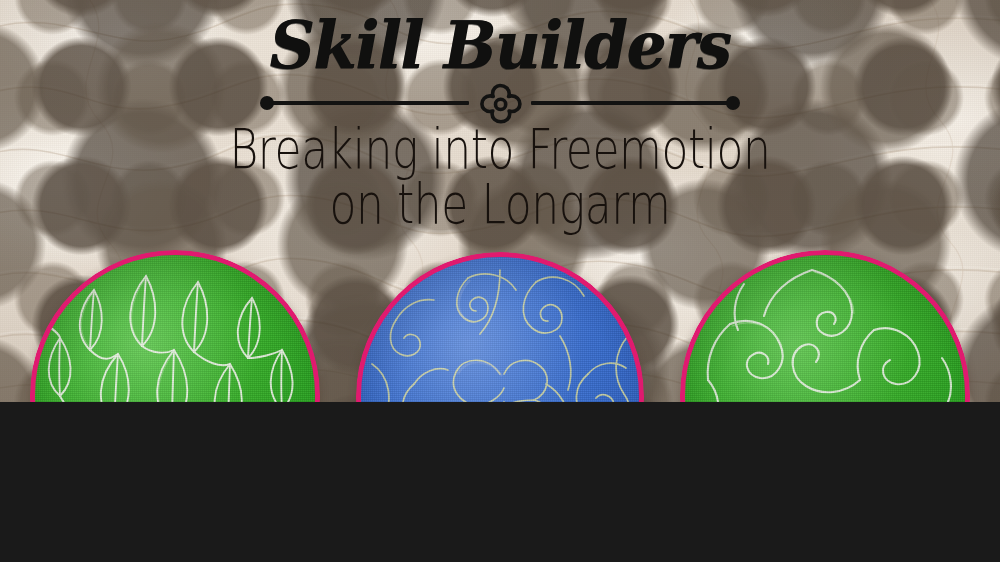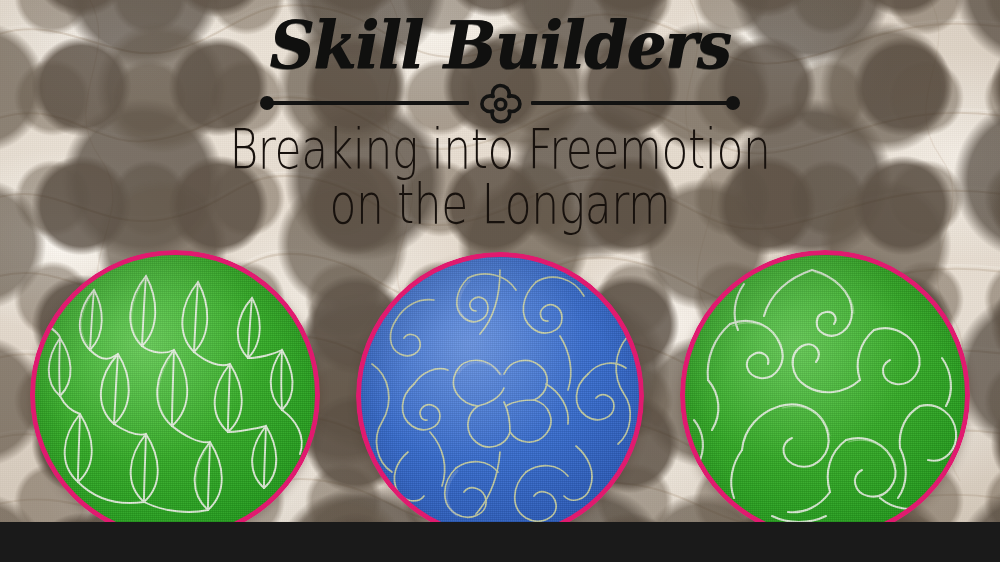--- a/index.html
+++ b/index.html
@@ -1,21 +1,21 @@
 <!DOCTYPE html>
 <html><head>
 <meta charset="utf-8">
 <title>Skill Builders</title>
 <style>
   html,body{margin:0;padding:0;background:#1a1a1a;}
   *{box-sizing:border-box;}
 
   .canvas{
     position:relative;
-    width:1000px;height:522px;
+    width:1000px;height:402px;
     overflow:hidden;
     font-family:"Liberation Sans", sans-serif;
     background-color:#e6ddd2;
   }
 
   
   .bg-base{
     position:absolute;inset:0;
     background:
       radial-gradient(ellipse 180px 120px at 12% 8%,  rgba(255,252,248,.95), rgba(255,252,248,0) 70%),

